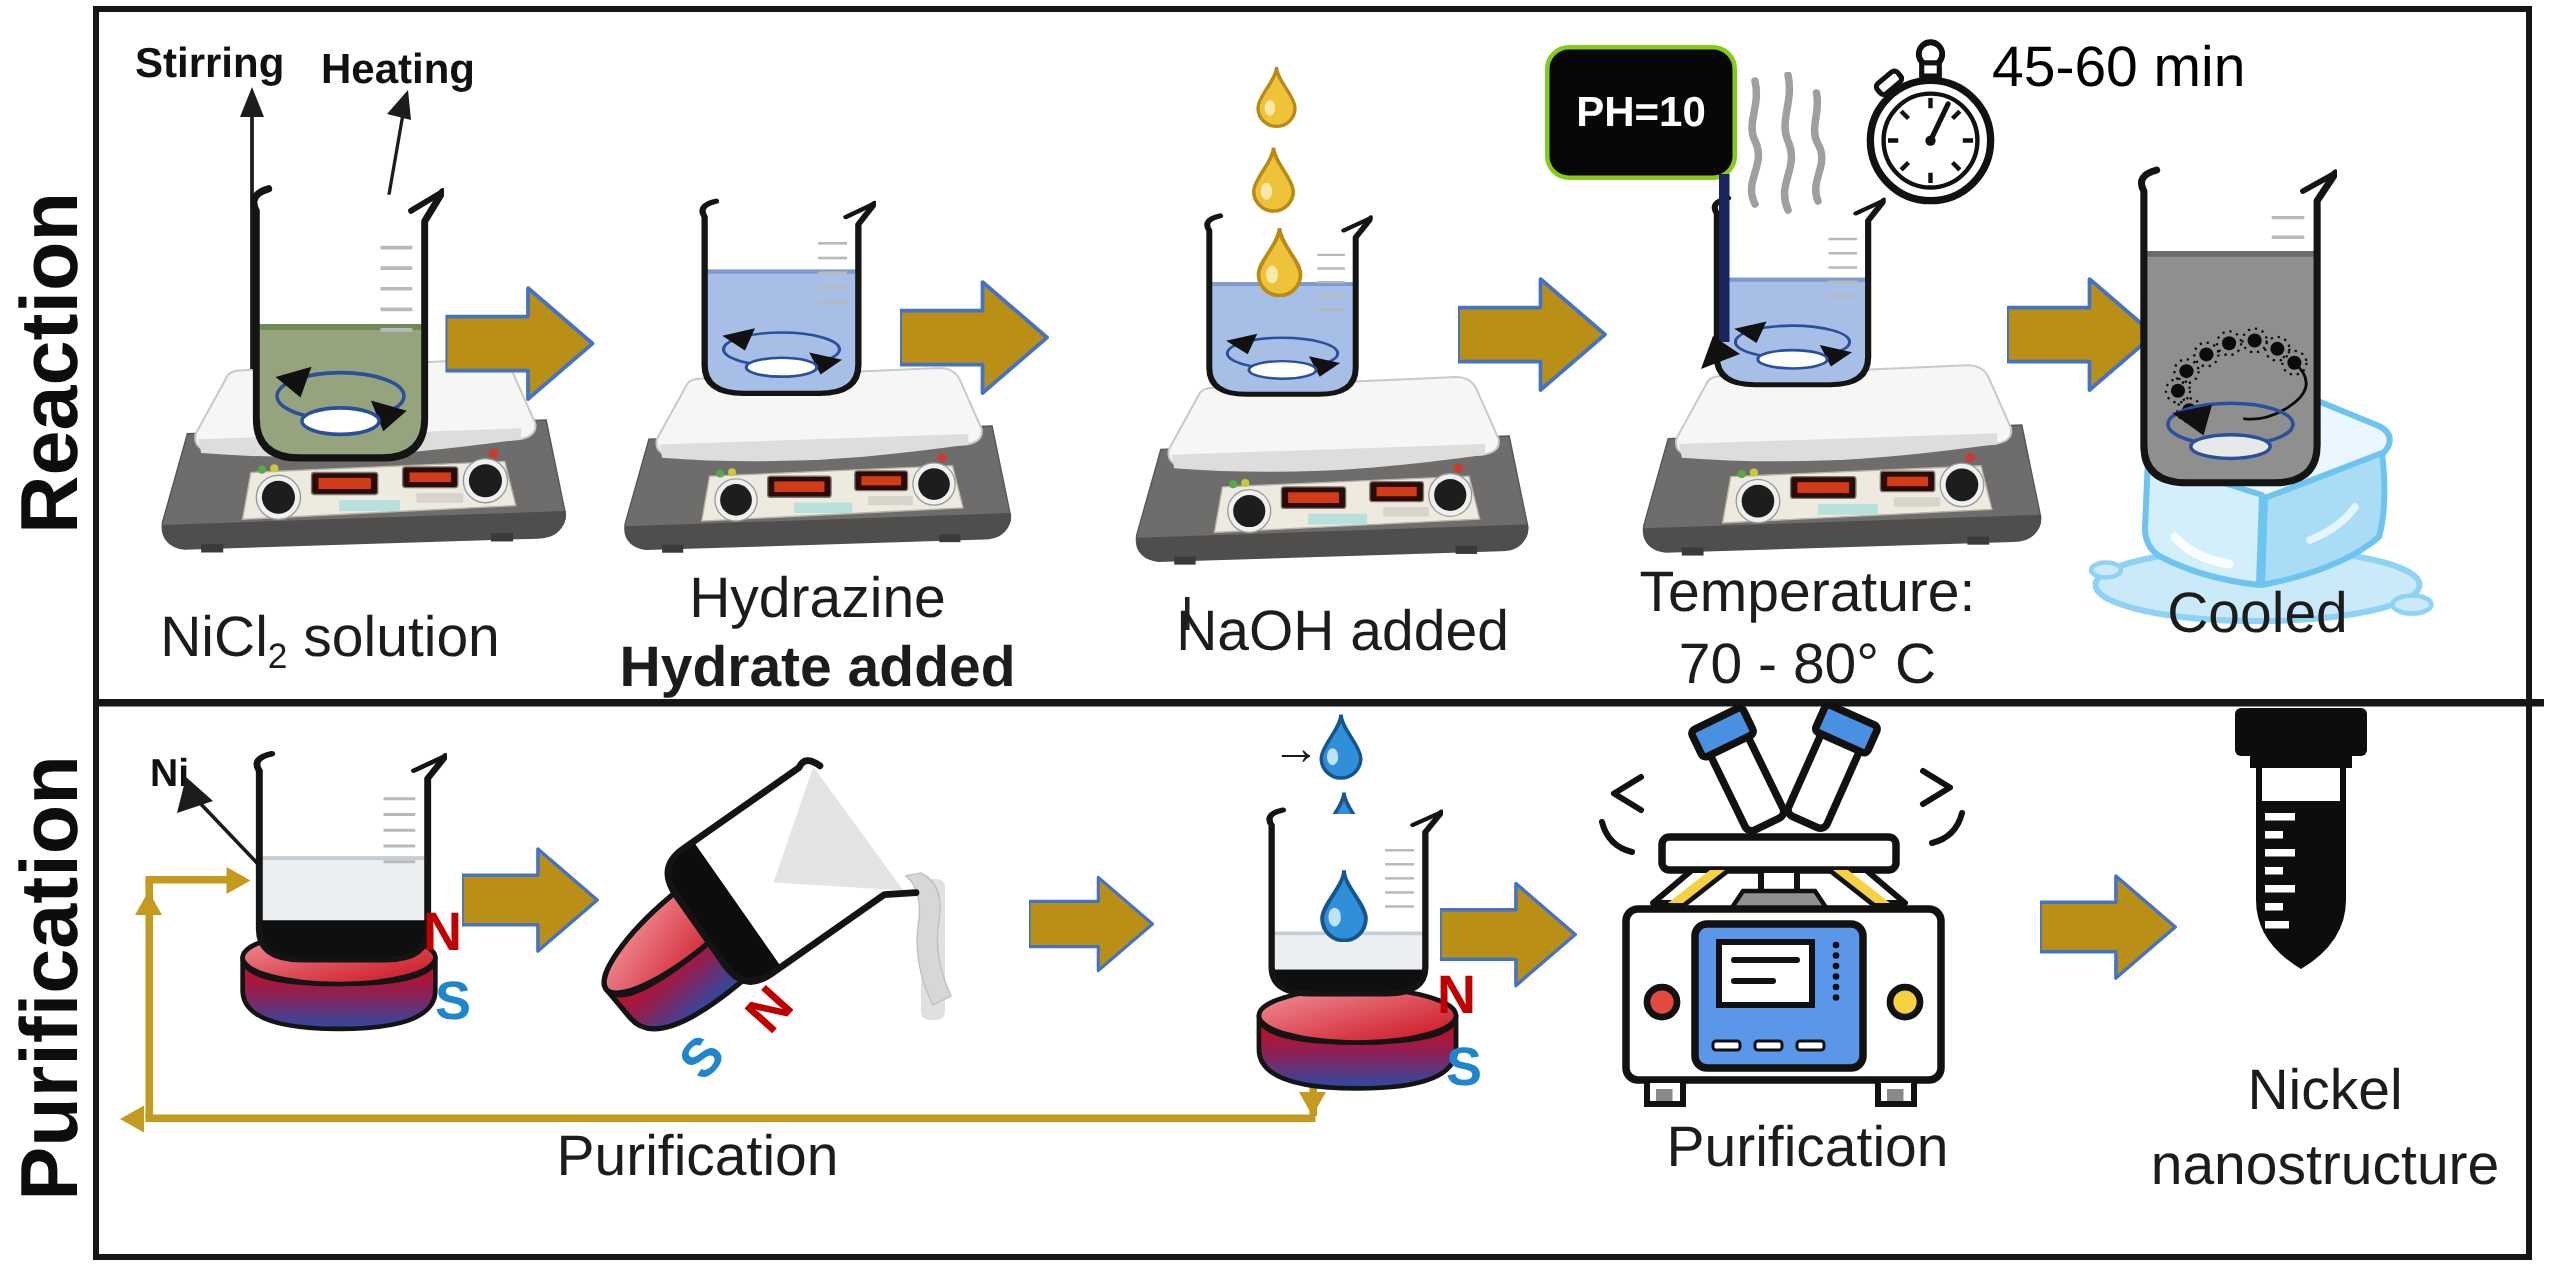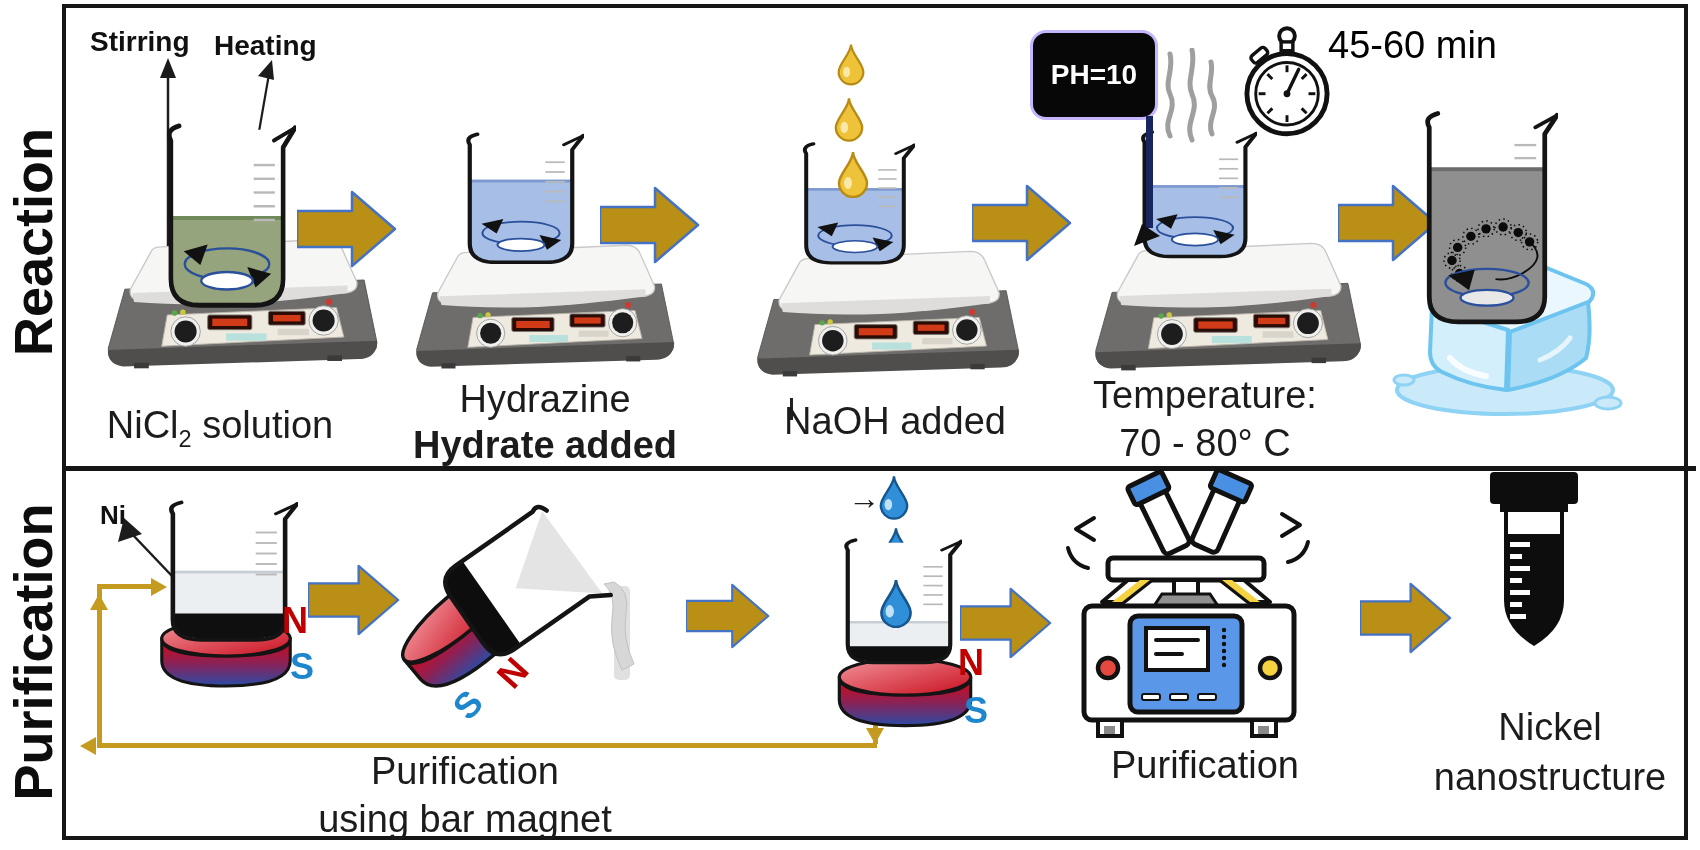--- a/index.html
+++ b/index.html
@@ -11,21 +11,21 @@
   #divider{left:62px;top:466px;width:1634px;height:5px;background:#161616;}
   
   .side-label{font-weight:bold;font-size:54px;color:#0d0d0d;text-align:center;transform:rotate(-90deg);}
   #side-reaction{left:-118px;top:212px;width:300px;height:60px;}
   #side-purification{left:-160px;top:622px;width:384px;height:60px;}
   
   .cap{font-size:38px;text-align:center;color:#1c1c1c;white-space:nowrap;}
   .small-ann{font-size:28px;font-weight:bold;color:#111;}
   sub{font-size:0.62em;}
   
-  #ph-badge{left:1030px;top:30px;width:128px;height:90px;background:#070707;border:3px solid #c4b5fd;
+  #ph-badge{left:1030px;top:30px;width:128px;height:90px;background:#070707;border:3px solid #84cc16;
     border-radius:16px;display:flex;align-items:center;justify-content:center;
     color:#fff;font-weight:bold;font-size:28px;box-sizing:border-box;}
   #ph-probe{left:1146px;top:116px;width:7px;height:112px;background:var(--probe,#17265E);}
   
   #timer-text{left:1328px;top:24px;font-size:38px;color:#000000;}
   
   #we-label{left:646px;top:482px;font-size:30px;font-weight:bold;}
   #we-arrow{left:848px;top:480px;font-size:32px;font-weight:bold;}
   
   .nlab{font-size:36px;font-weight:bold;color:var(--mag-n,#C00000);}
@@ -290,20 +290,21 @@
 
   <div class="abs cap" style="left:75px;top:404px;width:290px;">
     <span>NiCl</span><sub>2</sub><span> solution</span>
   </div>
   <div class="abs cap" style="left:395px;top:378px;width:300px;">Hydrazine</div>
   <div class="abs cap" style="left:395px;top:424px;width:300px;font-weight:bold;">Hydrate added</div>
   <div class="abs" id="naoh-tick"></div>
   <div class="abs cap" style="left:1055px;top:374px;width:300px;">Temperature:</div>
   <div class="abs cap" style="left:755px;top:400px;width:280px;">NaOH added</div>
   <div class="abs cap" style="left:1055px;top:422px;width:300px;text-align:center;">70 - 80° C</div>
+  <div class="abs cap" style="left:1355px;top:388px;width:300px;">Cooled</div>
 
   <div class="abs small-ann" style="left:100px;top:500px;font-size:26px;">Ni</div>
   <svg class="abs" style="left:96px;top:496px;" width="130" height="130" viewBox="0 0 130 130">
     <line x1="36" y1="38" x2="116" y2="122" stroke="#1c1c1c" stroke-width="2.5"></line>
     <polygon points="28,22 22,46 46,38" fill="#1c1c1c"></polygon>
   </svg>
 
   <svg class="abs" style="left:150px;top:612px;" width="152" height="88">
       <use href="#sym-magnet"></use>
     </svg>
@@ -443,18 +444,17 @@
         <rect x="22" y="84" width="12" height="5"></rect>
       <rect x="22" y="96" width="20" height="5"></rect>
         <rect x="22" y="108" width="12" height="5"></rect>
       <rect x="22" y="120" width="20" height="5"></rect>
         <rect x="22" y="132" width="12" height="5"></rect>
       <rect x="22" y="144" width="16" height="5"></rect>
     </g>
   </svg>
 
   <div class="abs cap" style="left:290px;top:750px;width:350px;">Purification</div>
-  <div class="abs cap" style="left:290px;top:798px;width:350px;">using bar magnet</div>
   <div class="abs cap" style="left:1055px;top:744px;width:300px;">Purification</div>
   <div class="abs cap" style="left:1400px;top:756px;width:300px;">nanostructure</div>
   <div class="abs cap" style="left:1400px;top:706px;width:300px;">Nickel</div>
 
 </div>
 
 </body></html>

